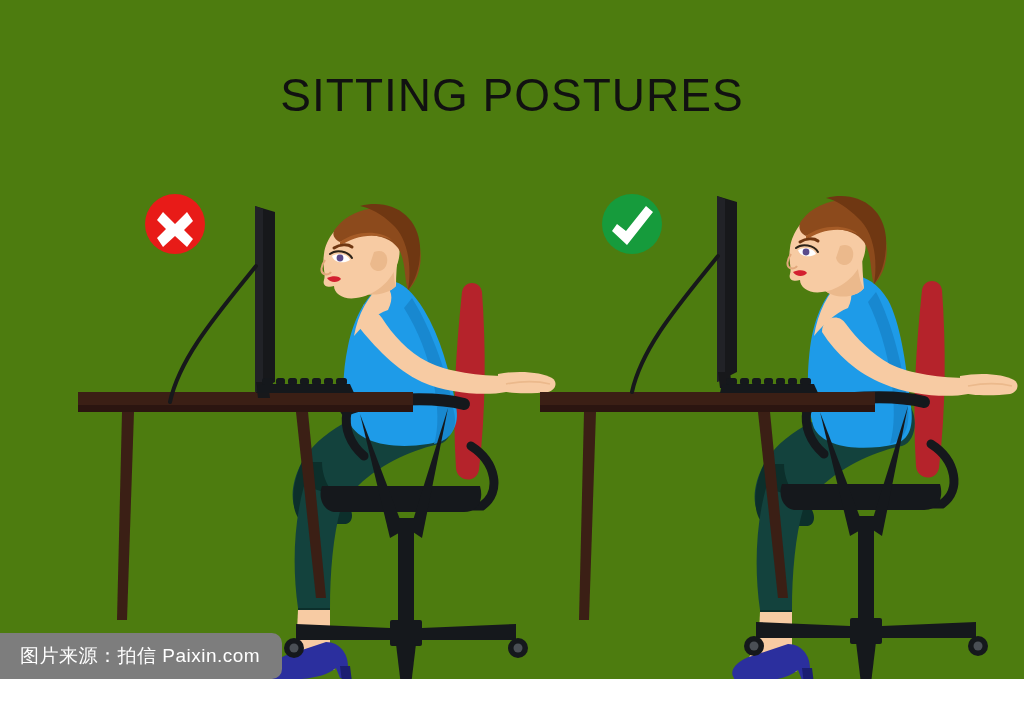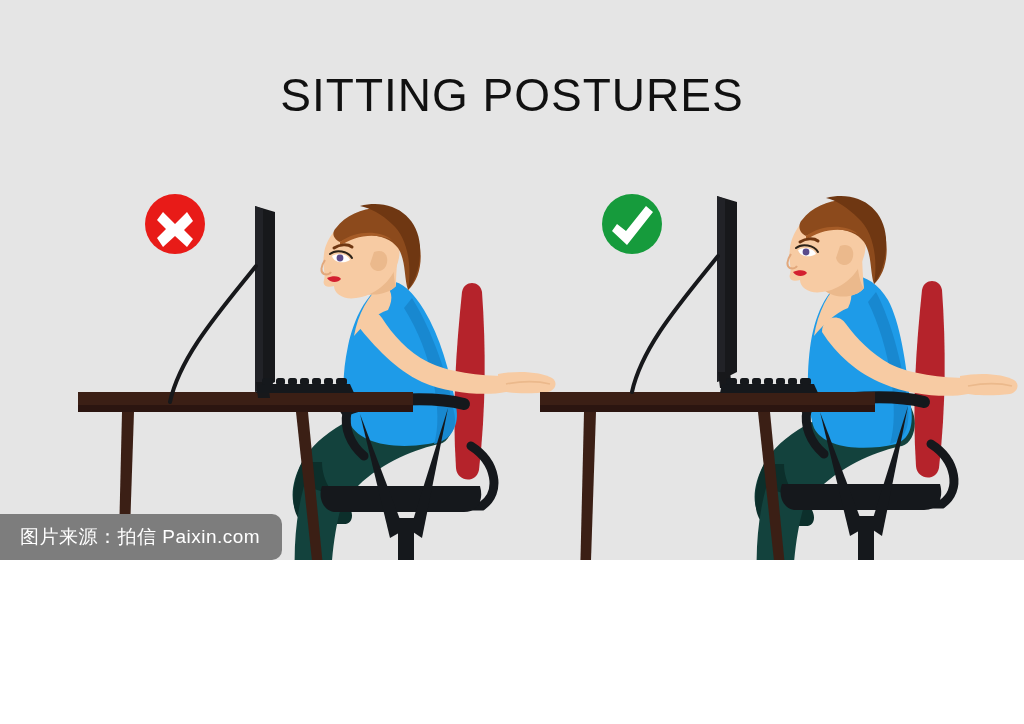--- a/index.html
+++ b/index.html
@@ -6,22 +6,22 @@
     margin: 0;
     padding: 0;
     background: #ffffff;
   }
   body {
     font-family: "Liberation Sans", sans-serif;
   }
   #canvas {
     position: relative;
     width: 1024px;
-    height: 560px;
-    background: #e5e5e5;
+    height: 679px;
+    background: #4d7c0f;
     overflow: hidden;
   }
   #page-title {
     position: absolute;
     top: 68px;
     left: 0;
     width: 1024px;
     text-align: center;
     font-family: "Liberation Sans", sans-serif;
     font-size: 46px;

